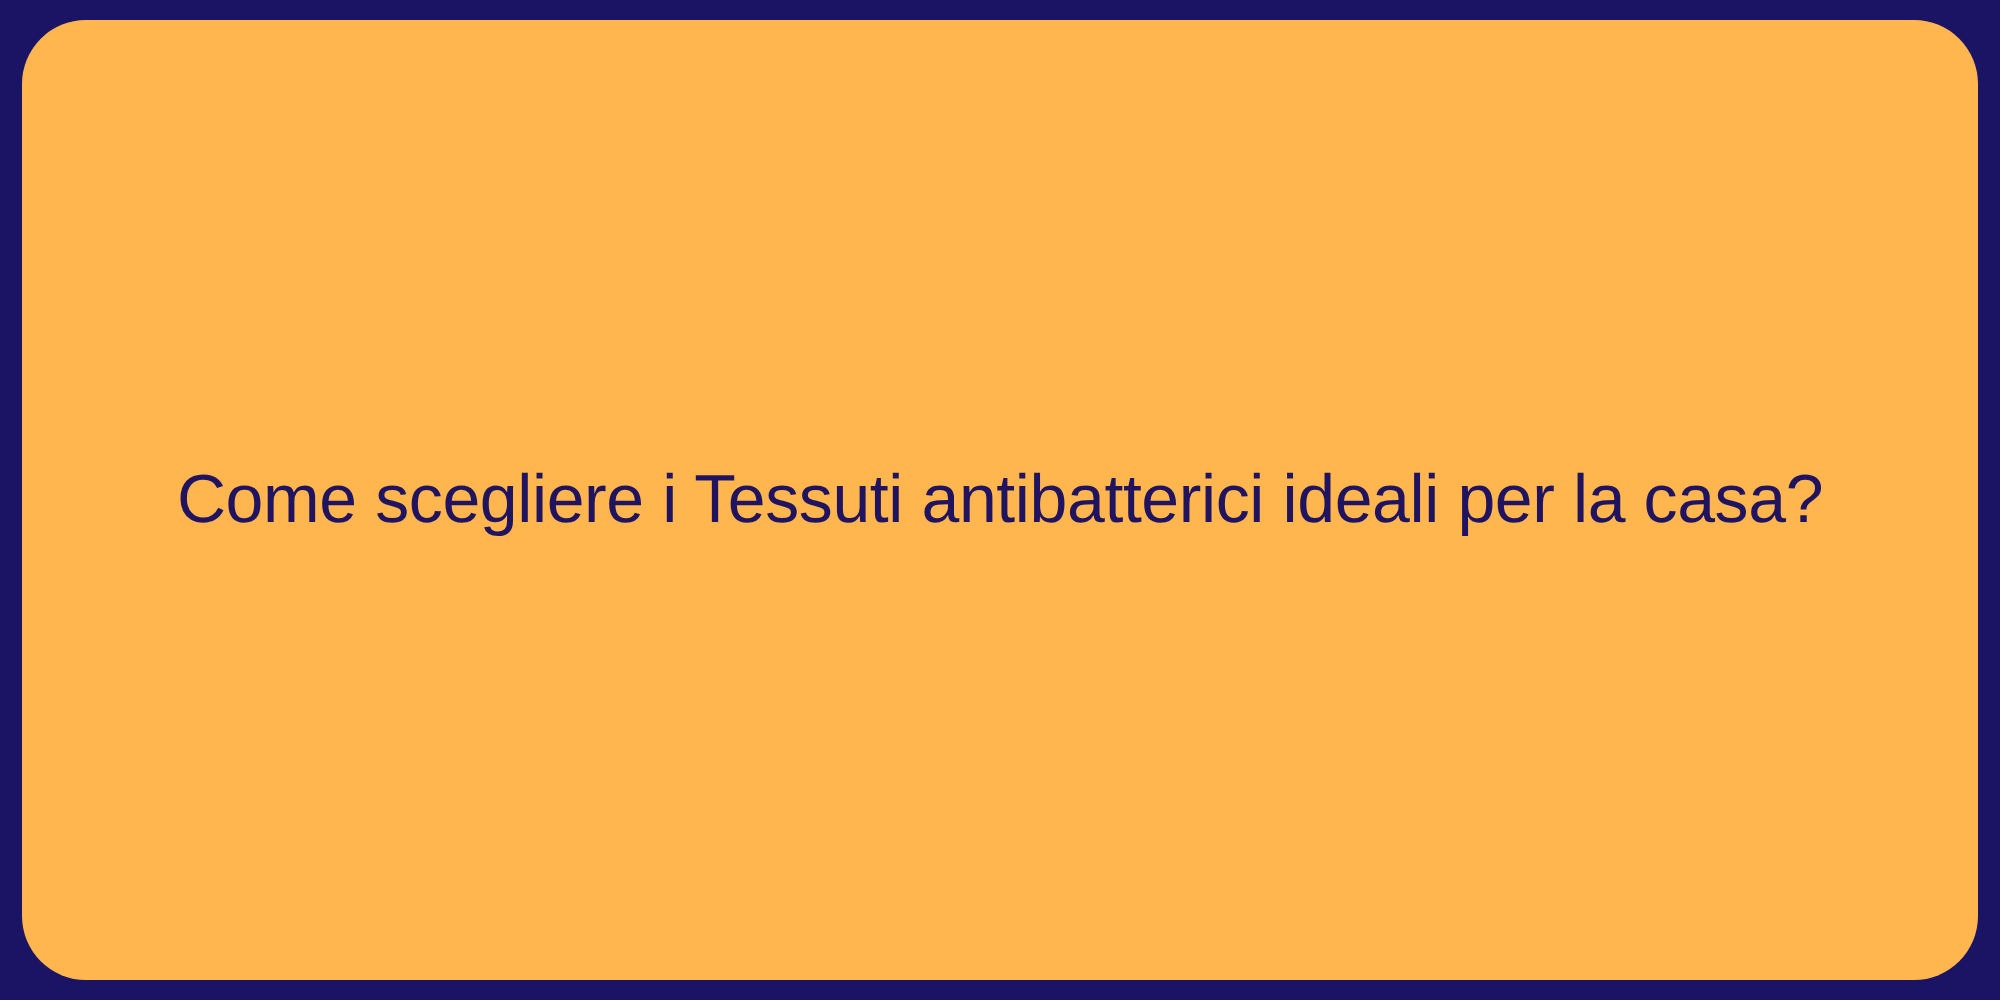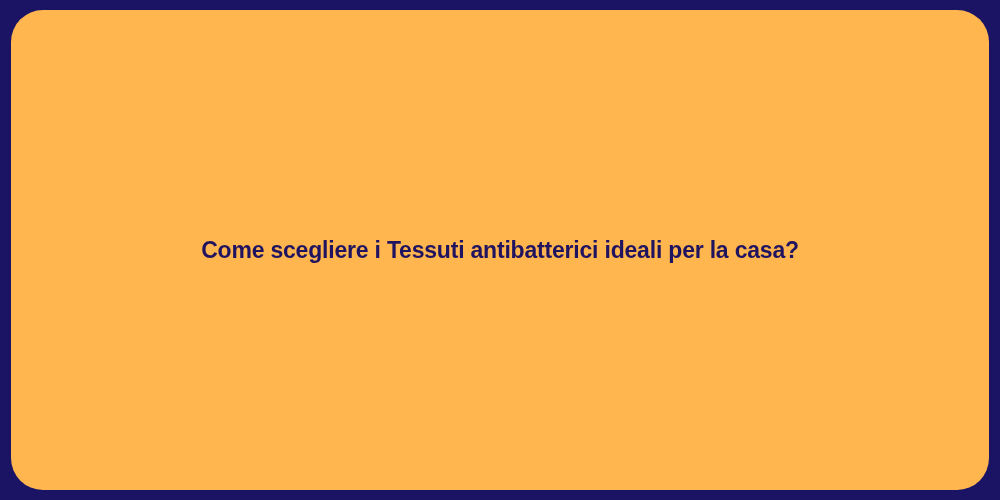--- a/index.html
+++ b/index.html
@@ -33,22 +33,22 @@
     display: flex;
     align-items: center;
     justify-content: center;
     box-sizing: border-box;
   }
   #banner-heading {
     margin: 0;
     padding: 0 40px;
     color: #201460;
     font-family: "Liberation Sans", sans-serif;
-    font-size: 23px;
-    font-weight: bold;
+    font-size: 34px;
+    font-weight: normal;
     letter-spacing: -0.2px;
     line-height: 1.25;
     text-align: center;
     white-space: nowrap;
   }
 </style>
 </head>
 <body>
 
 <div id="banner-root">

